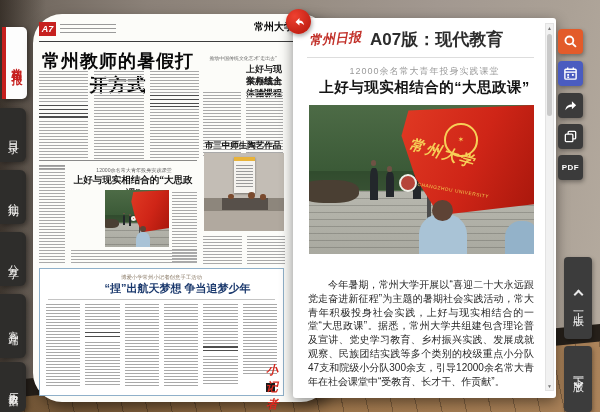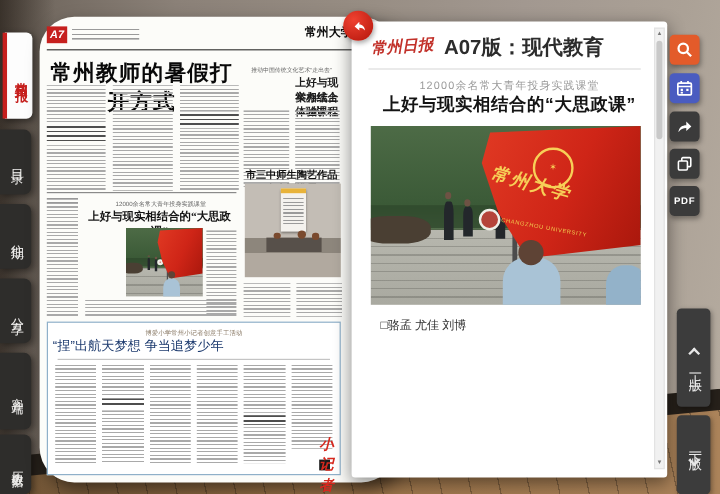--- a/index.html
+++ b/index.html
@@ -67,21 +67,21 @@
     box-shadow:0 1px 2px rgba(0,0,0,.4);}
   .poster i{position:absolute;left:10%;top:12%;width:80%;height:76%;display:block;
     background-image:repeating-linear-gradient(180deg,#9a9a9a 0,#9a9a9a 1px,transparent 1px,transparent 3px);}
   .ptable{left:22%;top:58%;width:58%;height:15%;background:#57504a;}
   .pot{border-radius:50%;background:#7a4a2e;width:7%;height:7%;}
   .a4-cols{left:170px;top:222px;width:82px;height:28px;display:flex;gap:5px;position:absolute;}
   .a4-cols div{position:relative;flex:1;}
   .bbox{left:6px;top:254px;width:245px;height:128px;border:1px solid #8fb0c9;background:#fff;}
   .b-kicker{left:0;top:4px;width:100%;text-align:center;font-size:6px;color:#8a7a66;
     white-space:nowrap;transform:scale(.9);}
-  .b-h{left:4px;top:12px;width:100%;text-align:left;font-weight:400;font-size:11px;color:#1c3a6e;}
+  .b-h{left:16px;top:12px;width:100%;text-align:center;font-weight:700;font-size:11px;color:#1c3a6e;}
   .b-rule{left:8px;right:8px;top:30px;border-top:1px solid #c4c4c4;}
   .b-cols{left:6px;top:35px;width:231px;height:84px;display:flex;gap:5px;position:absolute;}
   .b-cols .col{position:relative;flex:1;}
   .xjz{right:8px;bottom:3px;color:#d6281e;font:italic bold 12px "Liberation Serif",serif;display:flex;align-items:center;gap:2px;}
   .xjz b{display:inline-block;width:9px;height:9px;background:#1a1a1a;position:static;}
   
   .flagphoto{position:relative;overflow:hidden;
     background:linear-gradient(180deg,#4d6b46 0%,#3b5a37 44%,#56704e 58%,#b7b7ae 58%,#a9a9a0 100%);}
   .flagphoto .hedge{position:absolute;left:0;top:44%;width:100%;height:13%;background:#2e472b;opacity:.75;}
   .flagphoto .steps{position:absolute;left:0;top:58%;width:100%;height:42%;
@@ -301,21 +301,21 @@
       <span class="greenflag"></span>
       <span class="pole"></span>
       <span class="flag"></span>
       <span class="emblem">✶</span>
       <span class="flagtext">常州大学</span>
       <span class="flagcap">CHANGZHOU UNIVERSITY</span>
       <span class="student"></span>
       <span class="student2"></span>
     </div>
 
-    <div class="r-byline">□骆孟 尤佳 刘博</div>
+    <p class="r-body">今年暑期，常州大学开展以“喜迎二十大永远跟党走奋进新征程”为主题的暑期社会实践活动，常大青年积极投身社会实践，上好与现实相结合的一堂“大思政课”。据悉，常州大学共组建包含理论普及宣讲、党史学习教育、乡村振兴实践、发展成就观察、民族团结实践等多个类别的校级重点小分队47支和院级小分队300余支，引导12000余名常大青年在社会课堂中“受教育、长才干、作贡献”。</p>
 
     <div class="sb">
       <div class="sb-btn up">▲</div>
       <div class="sb-thumb"></div>
       <div class="sb-btn down">▼</div>
     </div>
   </div>
 
   <div class="tool search">
     <svg width="15" height="15" viewBox="0 0 16 16">

